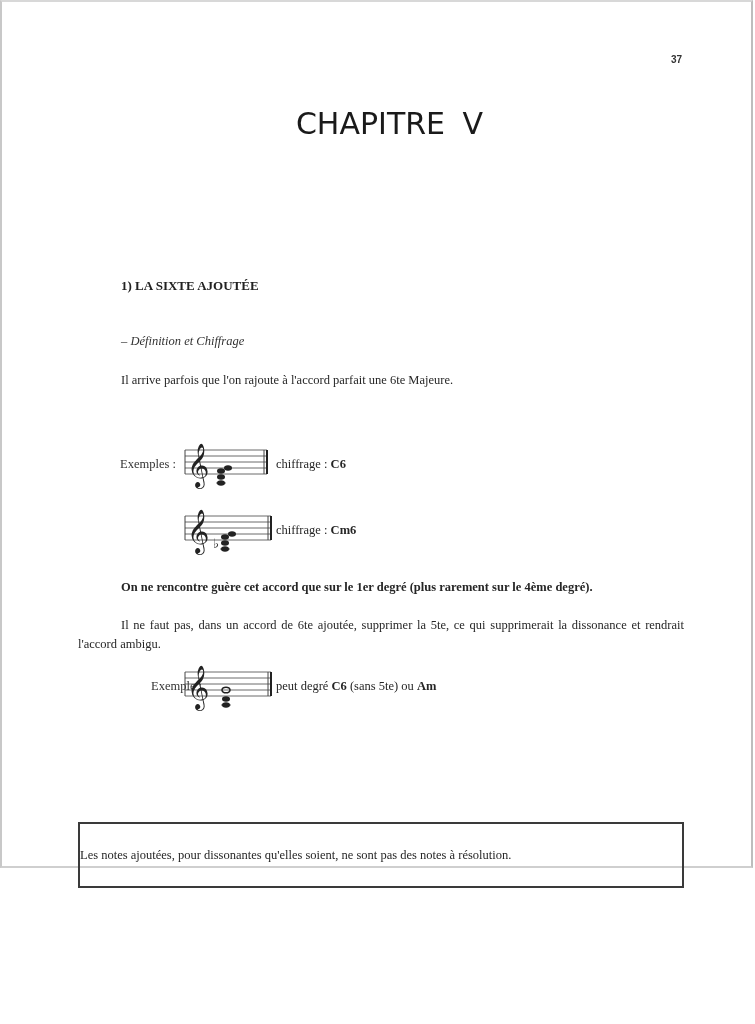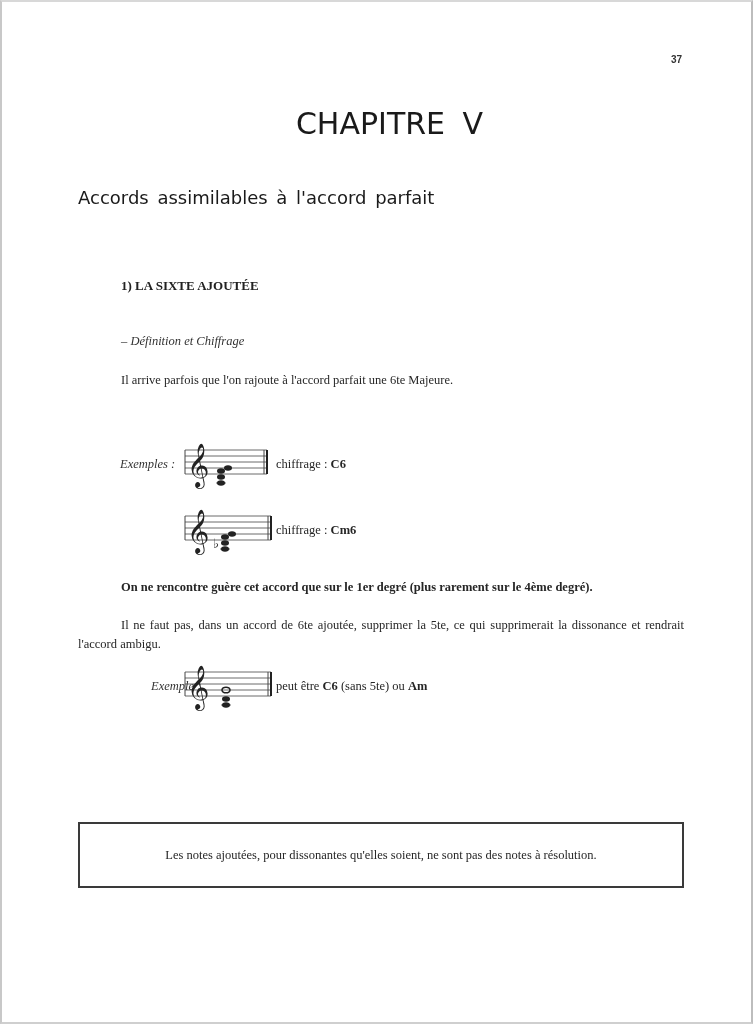--- a/index.html
+++ b/index.html
@@ -1,46 +1,45 @@
 <!DOCTYPE html>
 <html><head>
   <meta charset="utf-8">
   <style>
     html, body { margin: 0; padding: 0; background: #ffffff; }
     body { width: 755px; height: 1024px; position: relative; overflow: hidden; font-family: "Liberation Serif", serif; color: #1a1a1a; }
-    .page { position: absolute; left: 0; top: 0; width: 753px; height: 1024px; border-left: 2px solid #c8c8c8; border-top: 2px solid #d8d8d8; border-right: 2px solid #bdbdbd; border-bottom: 2px solid #cfcfcf; box-sizing: border-box; background: #fff; }
+    .page { position: absolute; left: 0; top: 0; width: 753px; height: 868px; border-left: 2px solid #c8c8c8; border-top: 2px solid #d8d8d8; border-right: 2px solid #bdbdbd; border-bottom: 2px solid #cfcfcf; box-sizing: border-box; background: #fff; }
     .abs { position: absolute; }
     .page-number { left: 669px; top: 52px; font-family: "Liberation Sans", sans-serif; font-size: 10px; font-weight: bold; color: #333; }
     .chapter-title { left: 0; width: 755px; text-align: center; top: 104px; font-family: "DejaVu Sans", sans-serif; font-size: 30px; letter-spacing: 0px; color: #1a1a1a; word-spacing: 8px; padding-left: 20px; box-sizing: border-box; }
     .section-title { left: 76px; top: 185px; font-family: "DejaVu Sans", sans-serif; font-size: 18px; color: #1a1a1a; word-spacing: 3px; }
     .subsection { left: 119px; top: 276px; font-size: 13px; font-weight: bold; color: #222; }
     .subheading { left: 119px; top: 332px; font-size: 12.5px; font-style: italic; color: #333; }
     .para { font-size: 12.5px; color: #262626; line-height: 19px; }
     .p1 { left: 119px; top: 369px; }
     .p2 { left: 76px; top: 388px; width: 606px; text-indent: 43px; text-align: justify; }
     .p3 { left: 119px; top: 576px; font-weight: bold; }
     .p4 { left: 76px; top: 614px; width: 606px; text-indent: 43px; text-align: justify; }
     .p5 { left: 76px; top: 746px; width: 606px; text-indent: 43px; text-align: justify; }
-    .ex-label { font-size: 12.5px; font-style: italic; color: #333; }
+    .ex-label { font-size: 12.5px; color: #333; }
     .ex-text { font-size: 12.5px; color: #262626; }
     .ex-text b { font-weight: bold; font-family: Liberation Serif, serif; }
     .staff { position: absolute; }
-    .boxed { left: 76px; top: 820px; width: 606px; height: 66px; border: 2px solid #3a3a3a; box-sizing: border-box; display: flex; align-items: center; justify-content: center; }
+    .boxed { left: 76px; top: 820px; width: 606px; height: 66px; border: 2px solid #3a3a3a; box-sizing: border-box; display: flex; align-items: center; }
     .boxed span { font-size: 12.5px; color: #262626; }
   </style>
 </head>
 <body>
 
 <div class="page">
 
   <div class="abs page-number">37</div>
 
   <div class="abs chapter-title">CHAPITRE V</div>
 
-  <div class="abs section-title">Accords assimilables à l'accord parfait</div>
 
   <div class="abs subsection">1) LA SIXTE AJOUTÉE</div>
 
   <div class="abs subheading">– Définition et Chiffrage</div>
 
   <div class="abs para p1">Il arrive parfois que l'on rajoute à l'accord parfait une 6te Majeure.</div>
 
   <div class="abs ex-label" style="left:118px; top:455px;">Exemples :</div>
   <svg class="staff" style="left:181px; top:440px;" width="86" height="50" viewBox="0 0 86 50">
     <g stroke="#444" stroke-width="0.8">
@@ -102,21 +101,21 @@
     <line x1="2" y1="8" x2="2" y2="32" stroke="#444" stroke-width="1"></line>
     <line x1="85" y1="8" x2="85" y2="32" stroke="#444" stroke-width="1"></line>
     <line x1="88" y1="8" x2="88" y2="32" stroke="#222" stroke-width="2"></line>
     <text x="4" y="36" font-size="38" font-family="DejaVu Sans, sans-serif" fill="#222">𝄞</text>
     <line x1="38" y1="41" x2="48" y2="41" stroke="#444" stroke-width="0.8"></line>
     <ellipse cx="43" cy="41" rx="4" ry="2.8" fill="#222"></ellipse>
     <ellipse cx="43" cy="35" rx="4" ry="2.8" fill="#222"></ellipse>
     <ellipse cx="43" cy="26" rx="4" ry="2.8" fill="none" stroke="#222" stroke-width="1.6"></ellipse>
   </svg>
   <div class="abs ex-text" style="left:274px; top:677px;">
-    <span>peut être </span><b>C6</b><span> (sans 5te) ou </span><b>Am</b>
+    <span>peut degré </span><b>C6</b><span> (sans 5te) ou </span><b>Am</b>
   </div>
 
 
   <div class="abs boxed">
     <span>Les notes ajoutées, pour dissonantes qu'elles soient, ne sont pas des notes à résolution.</span>
   </div>
 
 </div>
 
 </body></html>

